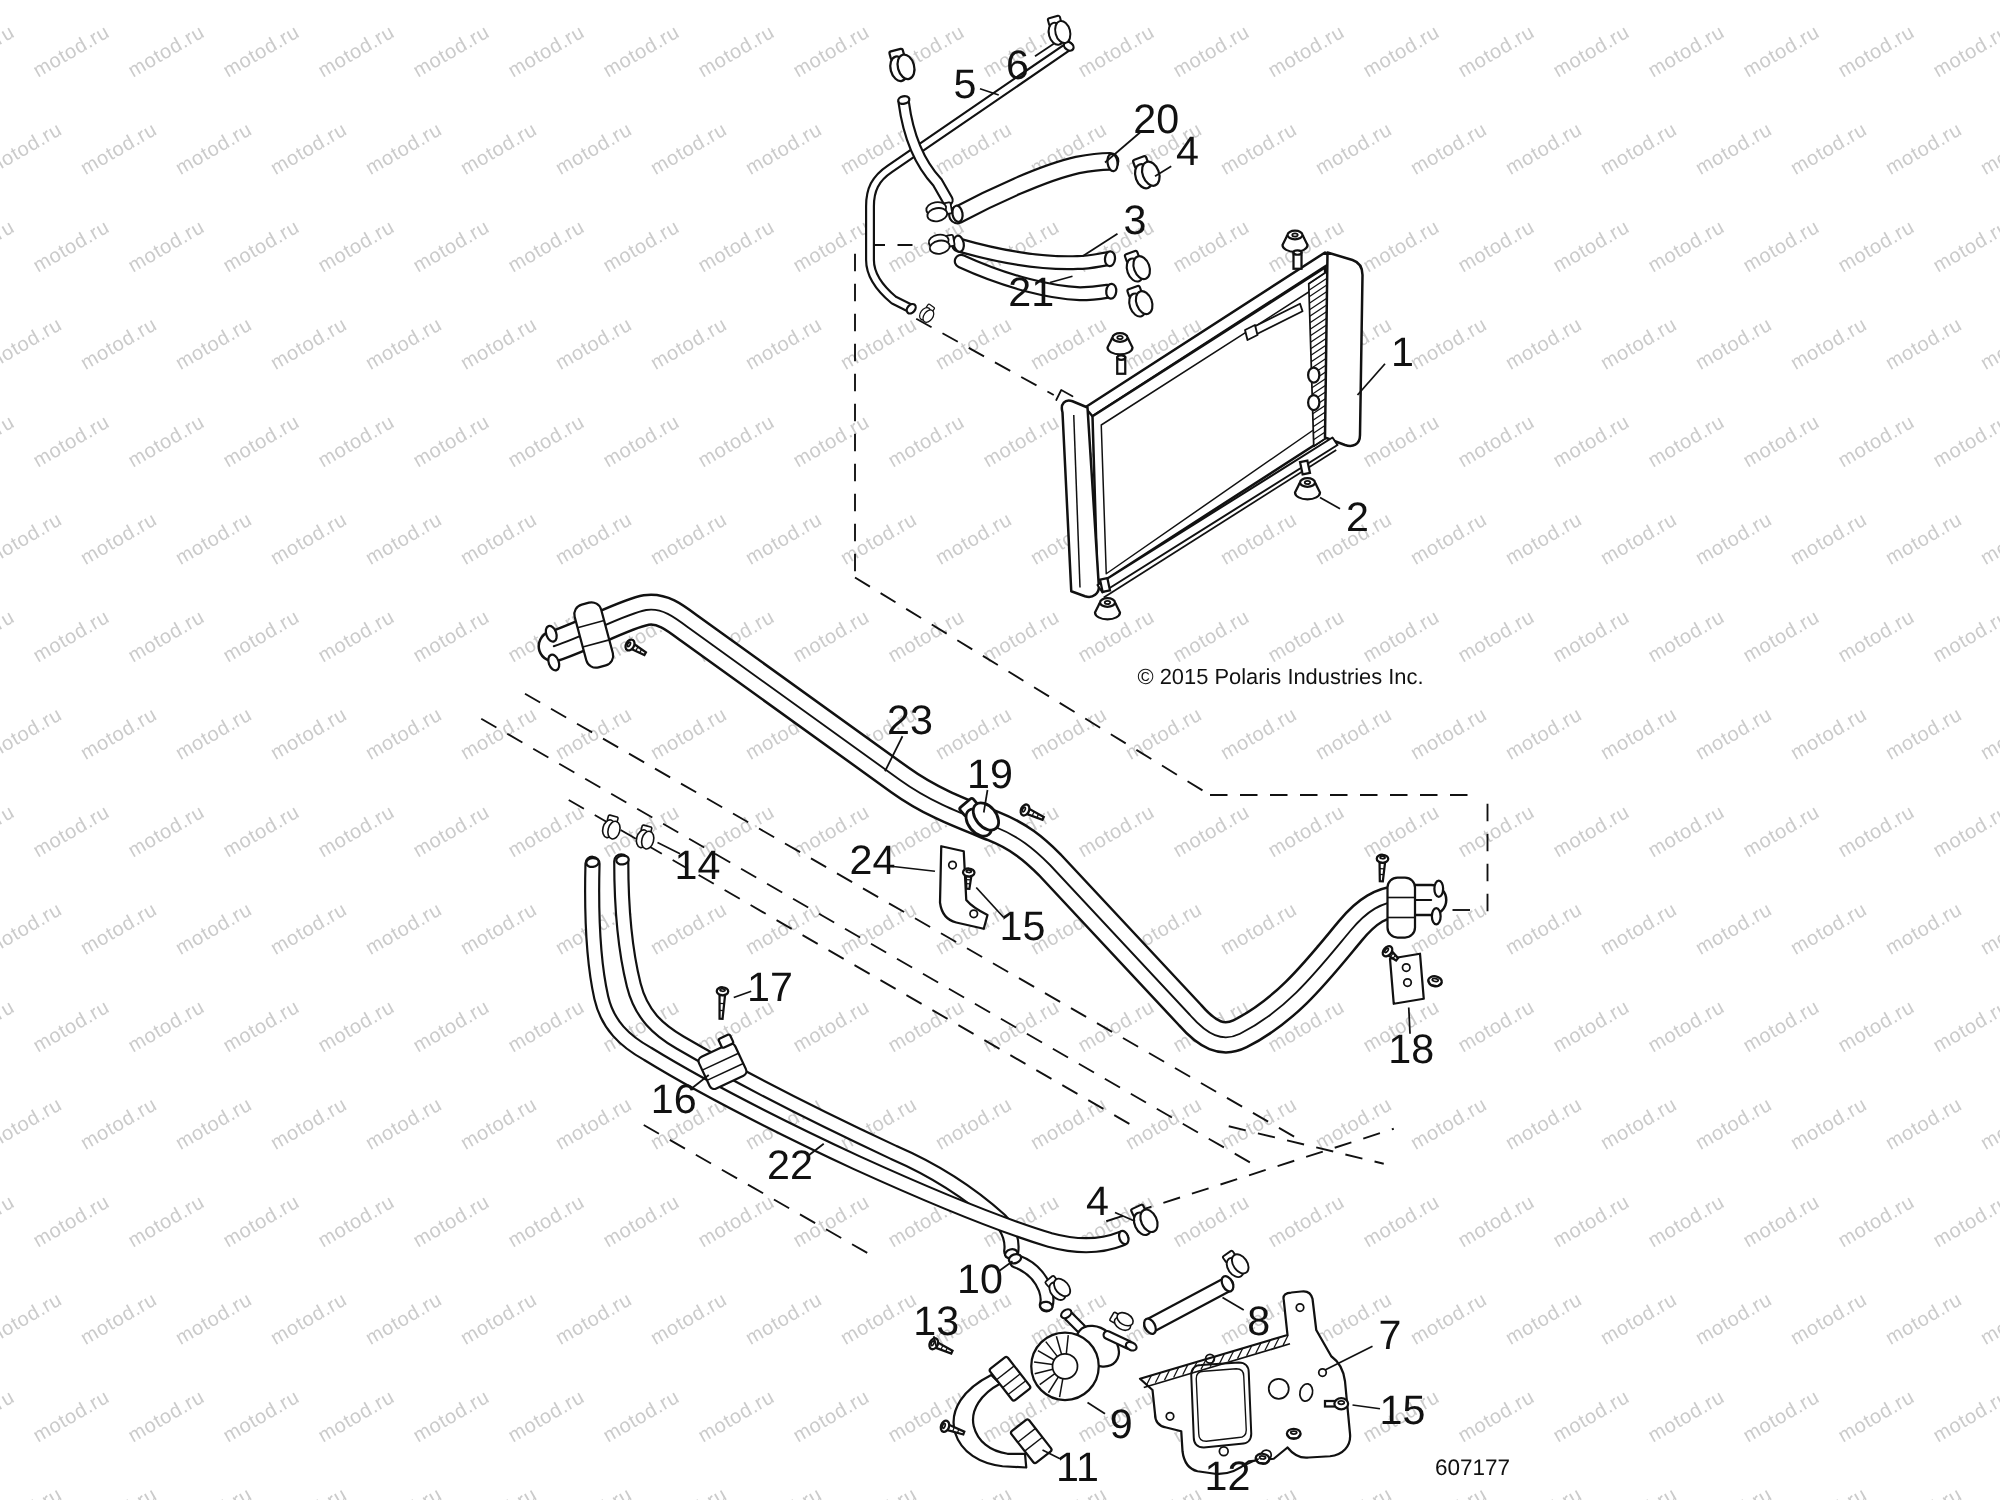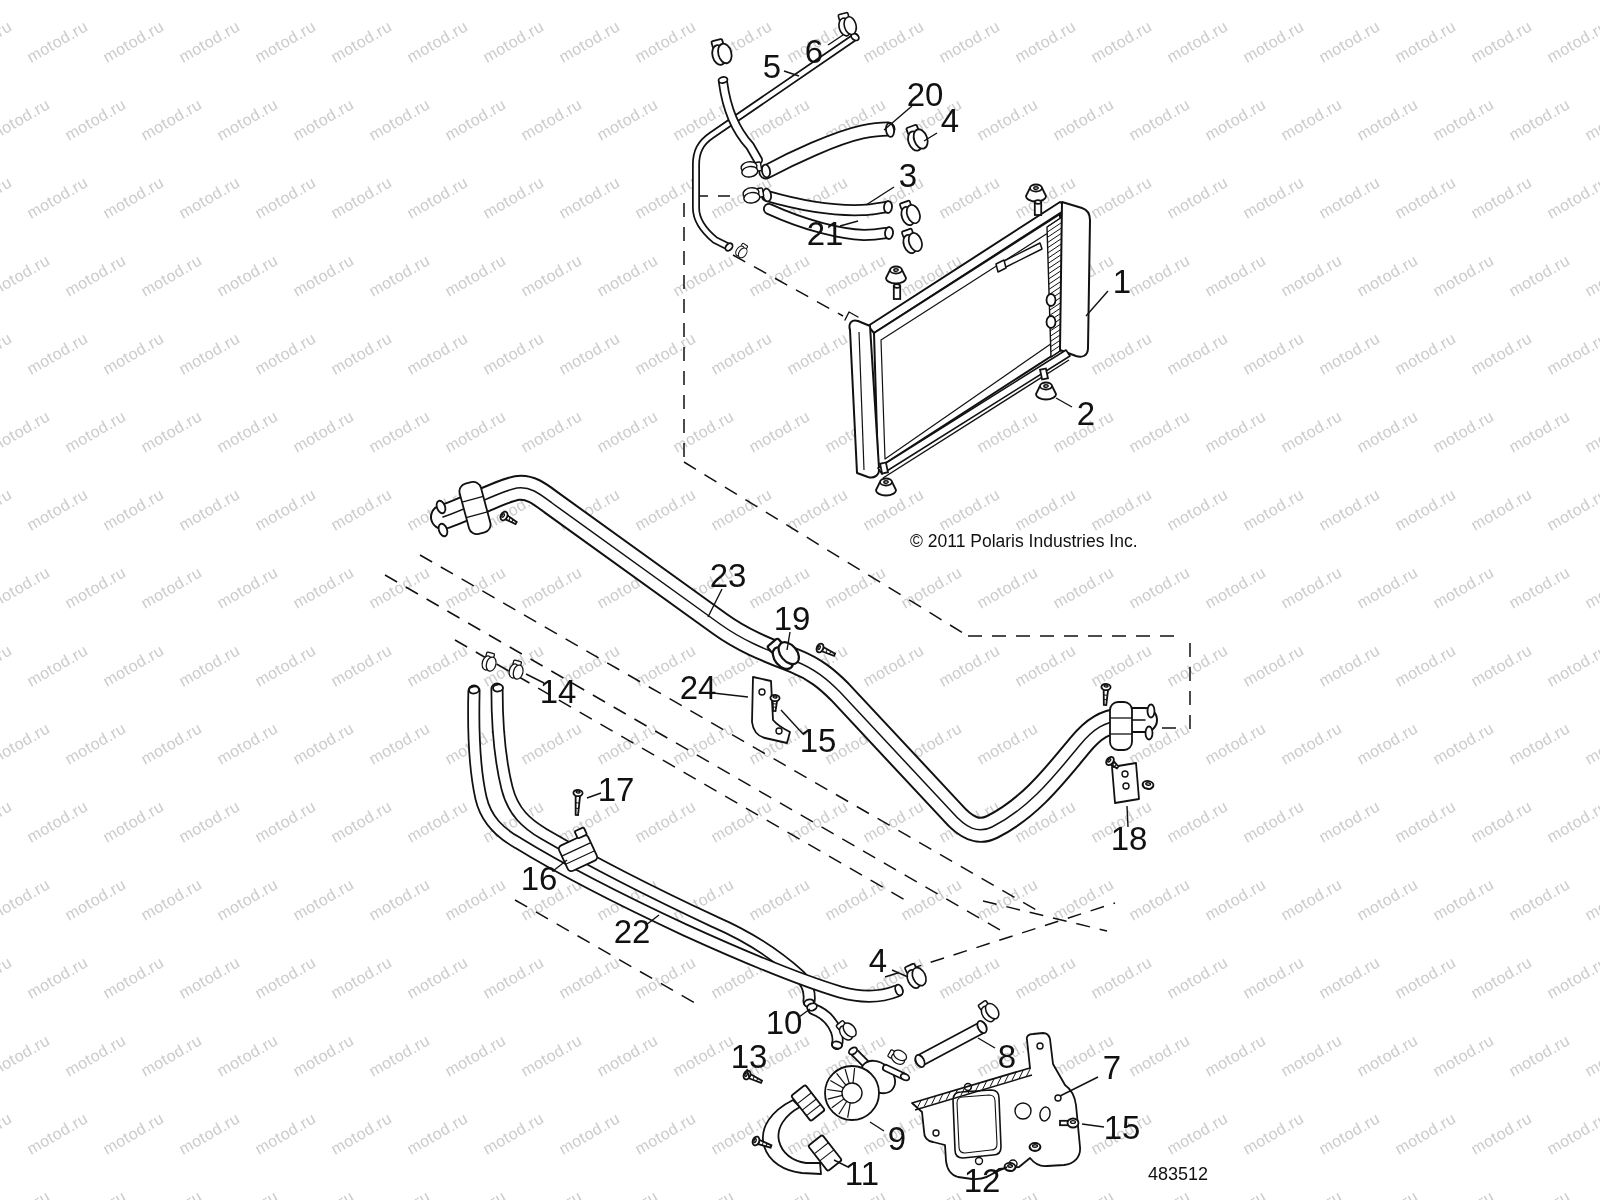--- a/index.html
+++ b/index.html
@@ -799,15 +799,15 @@
         <line x1="840" y1="226" x2="858" y2="221" stroke="#111111" stroke-width="1.4"></line>
         <text x="825" y="245" font-size="33" fill="#111111" text-anchor="middle">21</text>
         <line x1="646" y1="925" x2="659" y2="915" stroke="#111111" stroke-width="1.4"></line>
         <text x="632" y="943" font-size="33" fill="#111111" text-anchor="middle">22</text>
         <line x1="722" y1="589" x2="708" y2="617" stroke="#111111" stroke-width="1.4"></line>
         <text x="728" y="587" font-size="33" fill="#111111" text-anchor="middle">23</text>
         <line x1="713" y1="693" x2="748" y2="697" stroke="#111111" stroke-width="1.4"></line>
         <text x="698" y="699" font-size="33" fill="#111111" text-anchor="middle">24</text>
       </g>
     </svg>
-  <div class="copyright">© 2011 Polaris Industries Inc.</div>
-  <div class="fig-num">483512</div>
+  <div class="copyright">© 2015 Polaris Industries Inc.</div>
+  <div class="fig-num">607177</div>
 </div>
 
 </body></html>

